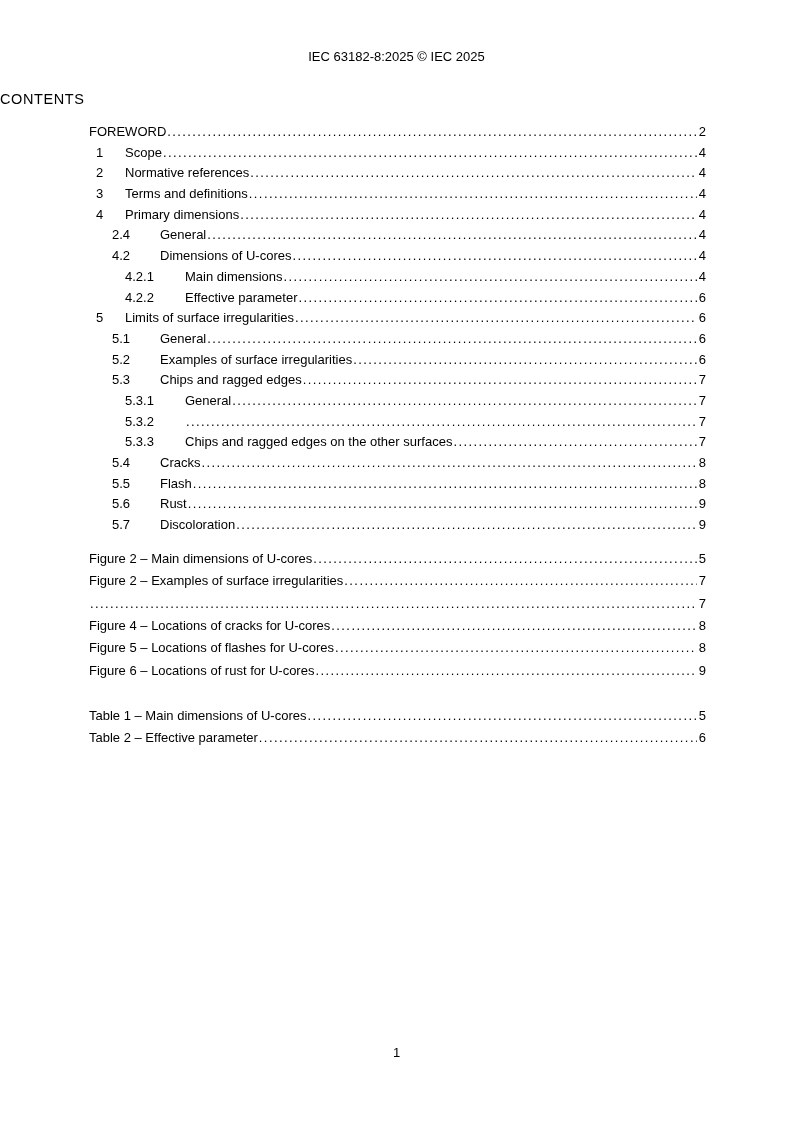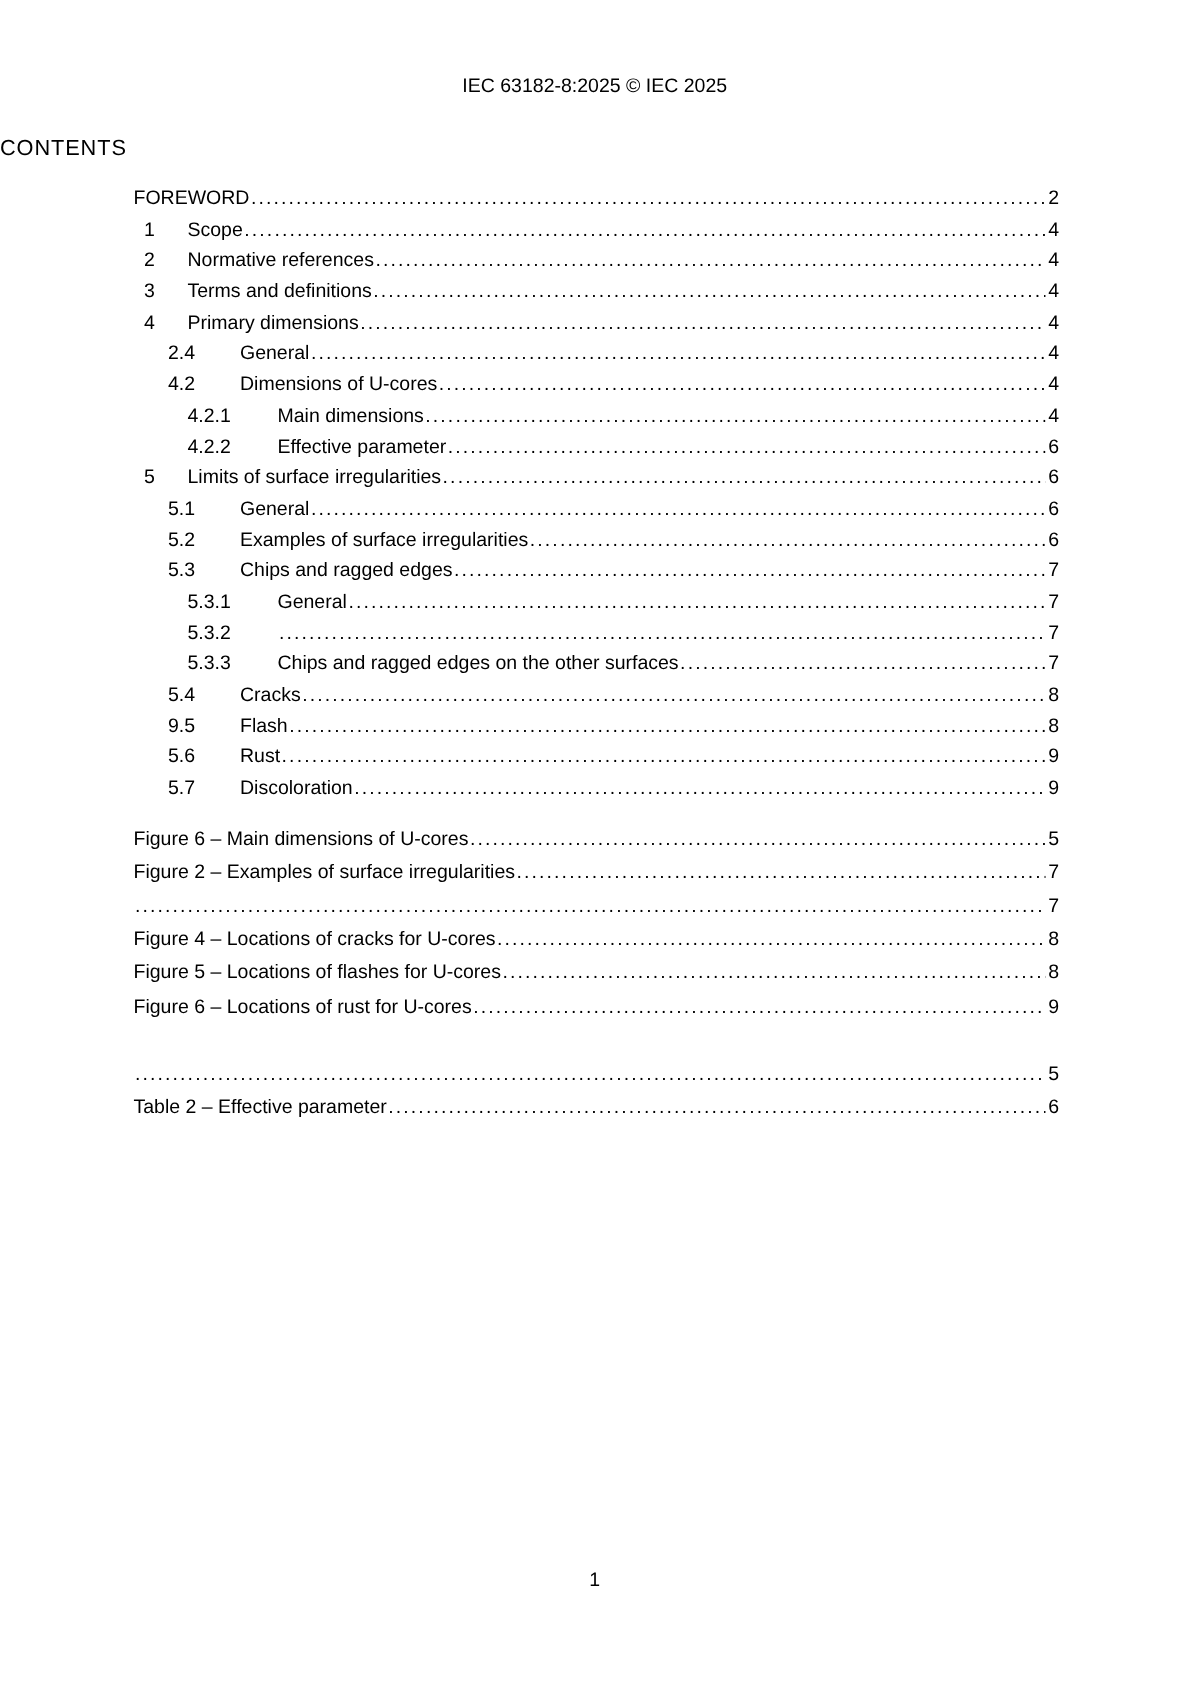--- a/index.html
+++ b/index.html
@@ -129,42 +129,42 @@
         <span class="dots"></span>
         <span class="pg">7</span>
       </div>
     <div class="row l2">
         <span class="num">5.4</span>
         <span class="label">Cracks</span>
         <span class="dots"></span>
         <span class="pg">8</span>
       </div>
     <div class="row l2">
-        <span class="num">9.5</span>
+        <span class="num">5.5</span>
         <span class="label">Flash</span>
         <span class="dots"></span>
         <span class="pg">8</span>
       </div>
     <div class="row l2">
         <span class="num">5.6</span>
         <span class="label">Rust</span>
         <span class="dots"></span>
         <span class="pg">9</span>
       </div>
     <div class="row l2">
         <span class="num">5.7</span>
         <span class="label">Discoloration</span>
         <span class="dots"></span>
         <span class="pg">9</span>
       </div>
   </div>
 
   <div class="figs">
     <div class="row l0">
-        <span class="label">Figure 6 – Main dimensions of U-cores</span>
+        <span class="label">Figure 2 – Main dimensions of U-cores</span>
         <span class="dots"></span>
         <span class="pg">5</span>
       </div>
     <div class="row l0">
         <span class="label">Figure 2 – Examples of surface irregularities</span>
         <span class="dots"></span>
         <span class="pg">7</span>
       </div>
     <div class="row l0">
         <span class="dots"></span>
@@ -182,20 +182,21 @@
       </div>
     <div class="row l0">
         <span class="label">Figure 6 – Locations of rust for U-cores</span>
         <span class="dots"></span>
         <span class="pg">9</span>
       </div>
   </div>
 
   <div class="tbls">
     <div class="row l0">
+        <span class="label">Table 1 – Main dimensions of U-cores</span>
         <span class="dots"></span>
         <span class="pg">5</span>
       </div>
     <div class="row l0">
         <span class="label">Table 2 – Effective parameter</span>
         <span class="dots"></span>
         <span class="pg">6</span>
       </div>
   </div>
 </div>

